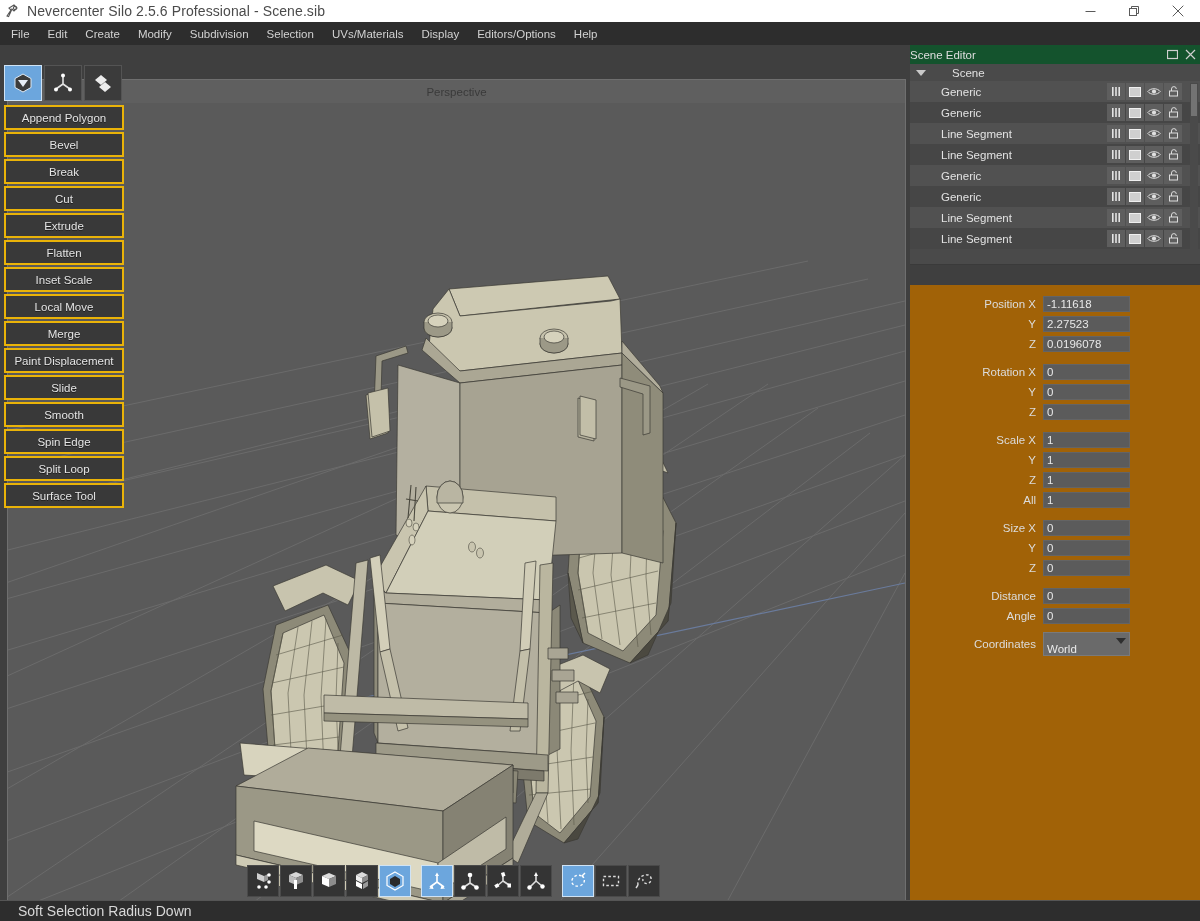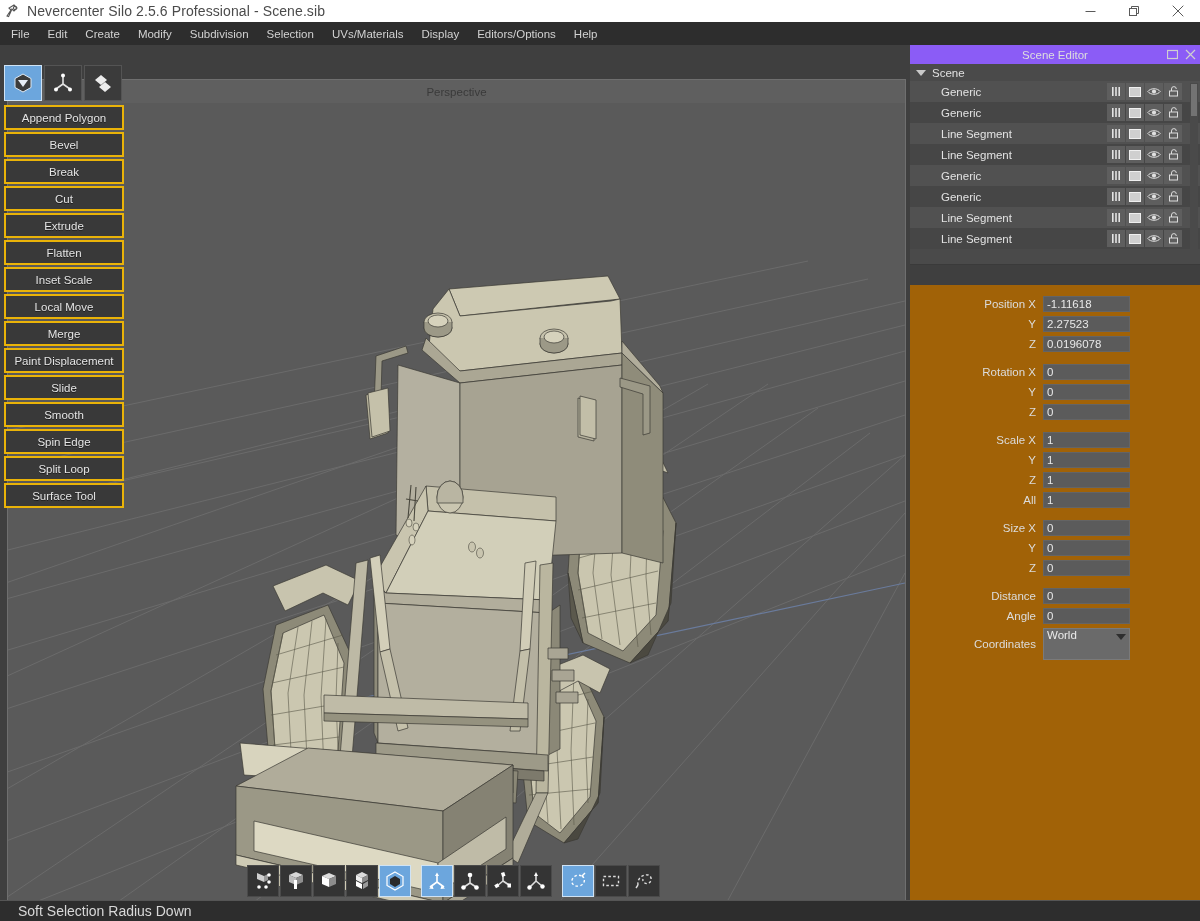--- a/index.html
+++ b/index.html
@@ -88,34 +88,34 @@
     width: 32px; height: 32px; background: #343434; border: 1px solid #4a4a4a;
     display: flex; align-items: center; justify-content: center;
   }
   .bb.sel { background: #6ca6dd; border: 1px solid #cfe3f5; }
   .bb.gap { margin-left: 9px; }
 
   
   #rightcol { position: absolute; left: 910px; top: 0px; width: 290px; height: 876px; }
 
   .panel-title {
-    height: 19px; background: #8b5cf6; color: #dedede; font-size: 11.5px;
-    display: flex; align-items: center; justify-content: center; position: relative;
+    height: 19px; background: #14532d; color: #dedede; font-size: 11.5px;
+    display: flex; align-items: center; justify-content: flex-start; position: relative;
   }
   .panel-title .pt-btns { position: absolute; right: 4px; top: 0; height: 19px; display: flex; align-items: center; gap: 7px;}
   .panel-title .pt-btns span { color: #cfcfcf; display: flex; }
 
   #scene-editor { position: absolute; left: 0; top: 0; width: 290px; height: 220px; }
   #se-body {
     position: absolute; left: 0; top: 19px; width: 290px; height: 201px;
     background: #4a4a4a; border-bottom: 1px solid #3a3a3a; overflow: hidden;
   }
   .se-root {
     height: 17px; display: flex; align-items: center; padding-left: 6px;
-    color: #e0e0e0; font-size: 11.5px; background: #4a4a4a;
+    color: #e0e0e0; font-size: 11.5px; background: #4a4a4a; gap: 20px;
   }
   .se-root .tri {
     width: 0; height: 0; border-left: 5px solid transparent; border-right: 5px solid transparent;
     border-top: 6px solid #c9c9c9; margin-right: 6px;
   }
   .se-row {
     height: 21px; display: flex; align-items: center; position: relative;
     font-size: 11.5px; color: #e2e2e2;
   }
   .se-row.odd { background: #515151; }
@@ -139,22 +139,22 @@
     width: 133px; text-align: right; padding-right: 7px;
     color: #dcdcdc; font-size: 11.5px;
   }
   .ne-row .ne-input {
     width: 87px; height: 16px; background: #5b5b5b; border: 1px solid #646464;
     color: #e8e8e8; font-size: 11.5px; display: flex; align-items: center;
     padding-left: 3px; font-family: "Liberation Sans", sans-serif;
   }
   .ne-gap { height: 8px; }
   .ne-row .ne-select {
-    width: 87px; height: 32px; background: #6a6a6a; border: 1px solid #7a7a7a;
-    color: #eaeaea; font-size: 11.5px; display: flex; align-items: flex-start;
+    width: 87px; height: 24px; background: #6a6a6a; border: 1px solid #7a7a7a;
+    color: #eaeaea; font-size: 11.5px; display: flex; align-items: flex-end;
     padding-left: 3px; position: relative;
   }
   .ne-row .ne-select .arrow {
     position: absolute; right: 3px; top: 5px;
     width: 0; height: 0; border-left: 5px solid transparent;
     border-right: 5px solid transparent; border-top: 6px solid #2e2e2e;
   }
 
   
   #statusbar {

